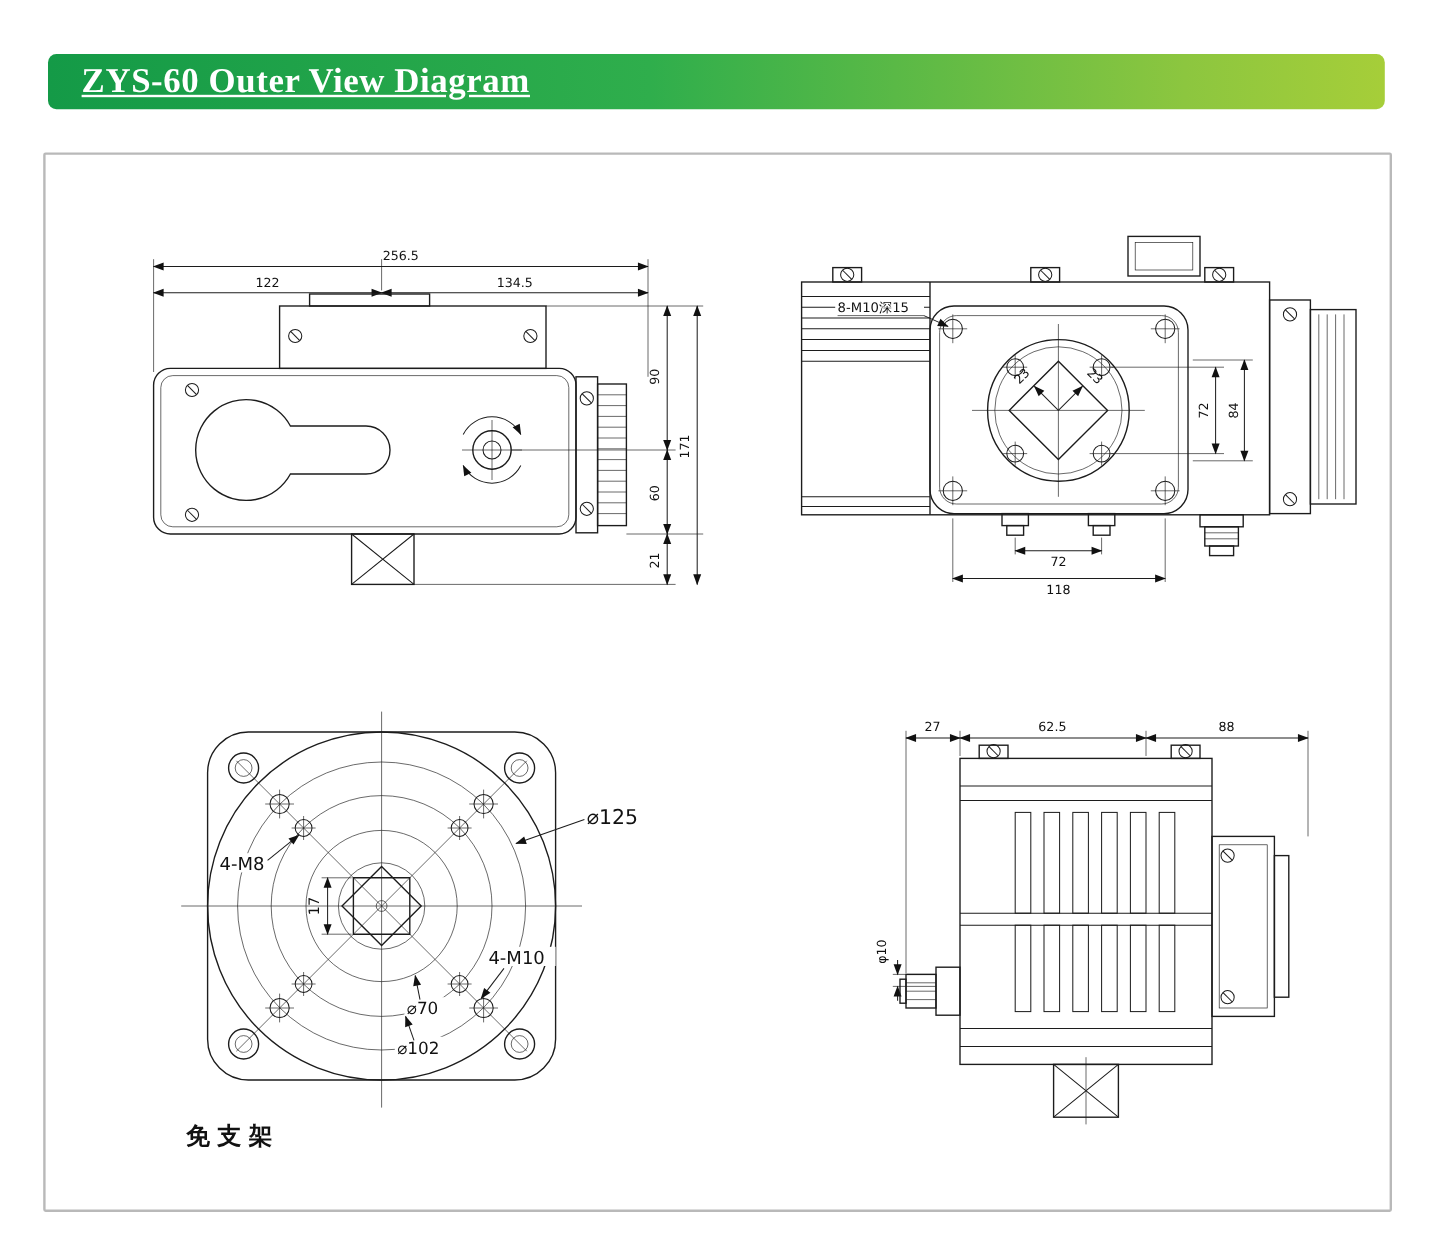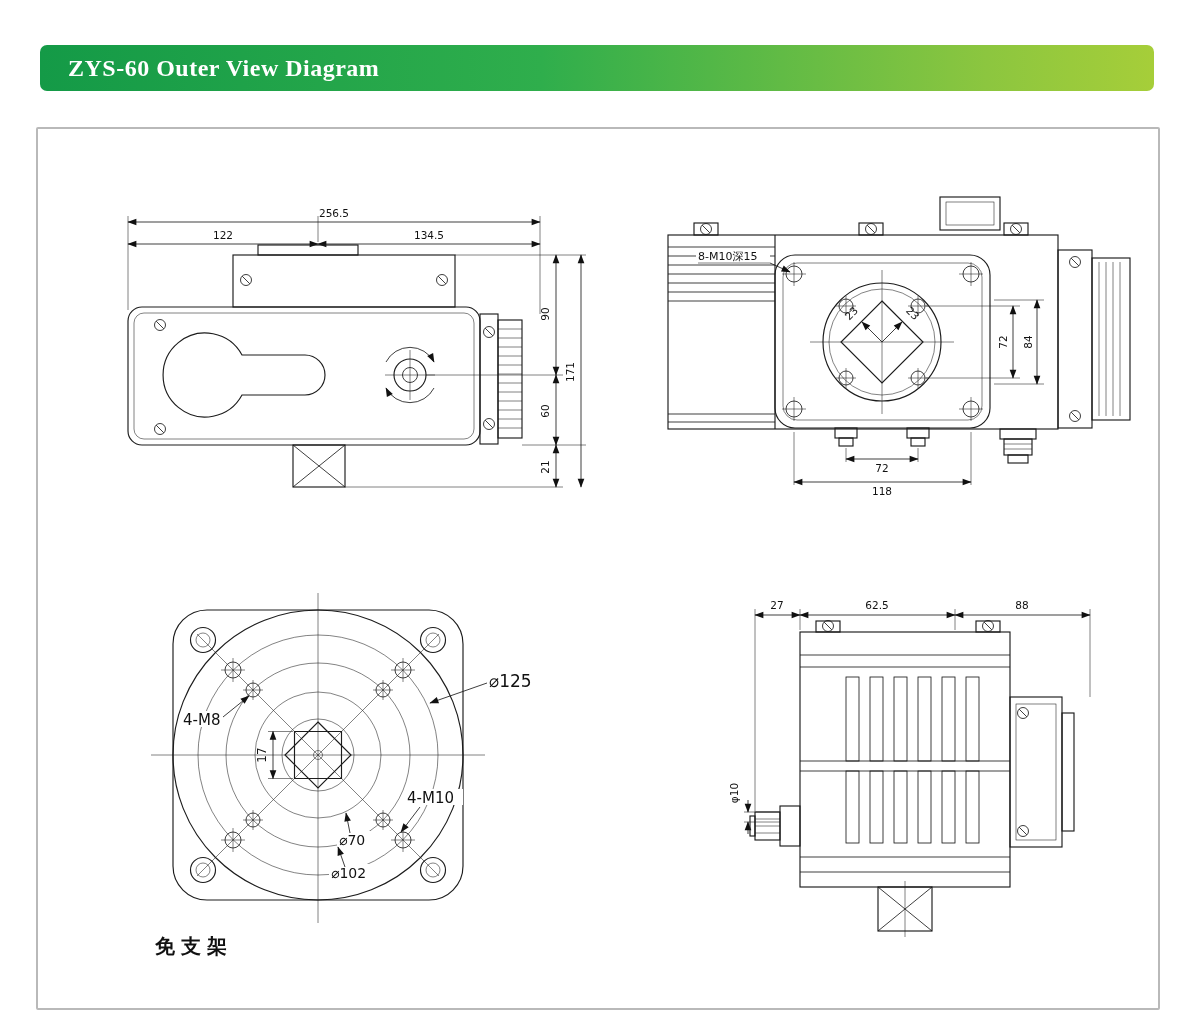--- a/index.html
+++ b/index.html
@@ -2,21 +2,21 @@
 <html><head>
 <meta charset="utf-8">
 <style>
   html,body{margin:0;padding:0;background:#fff;}
   .page{position:relative;width:1192px;height:1035px;background:#fff;overflow:hidden;
         font-family:"DejaVu Sans",sans-serif;}
   .header{position:absolute;left:40px;top:45px;width:1114px;height:46px;border-radius:7px;
         background:linear-gradient(90deg,#149a47 0%,#2fae4c 45%,#8cc63f 85%,#a6ce39 100%);
         display:flex;align-items:center;}
   .header h1{margin:0 0 0 28px;color:#fff;font-family:"Liberation Serif",serif;
-        font-size:24px;font-weight:bold;letter-spacing:0.5px;}
+        font-size:29px;font-weight:bold;letter-spacing:0.5px;text-decoration:underline;}
   .frame{position:absolute;left:36px;top:127px;width:1120px;height:879px;
         border:2px solid #b9b9b9;border-radius:2px;background:#fff;}
   svg.view{position:absolute;overflow:visible;}
   .ln{fill:none;stroke:#1c1c1c;stroke-width:1.15px;}
   .md{fill:none;stroke:#1c1c1c;stroke-width:0.85px;}
   .thin{fill:none;stroke:#1c1c1c;stroke-width:0.55px;}
   text{fill:#111;}
   .d{font:10.5px "DejaVu Sans",sans-serif;text-anchor:middle;}
   .call{font:15px "DejaVu Sans",sans-serif;text-anchor:start;}
   .big{font:17px "DejaVu Sans",sans-serif;text-anchor:start;}

